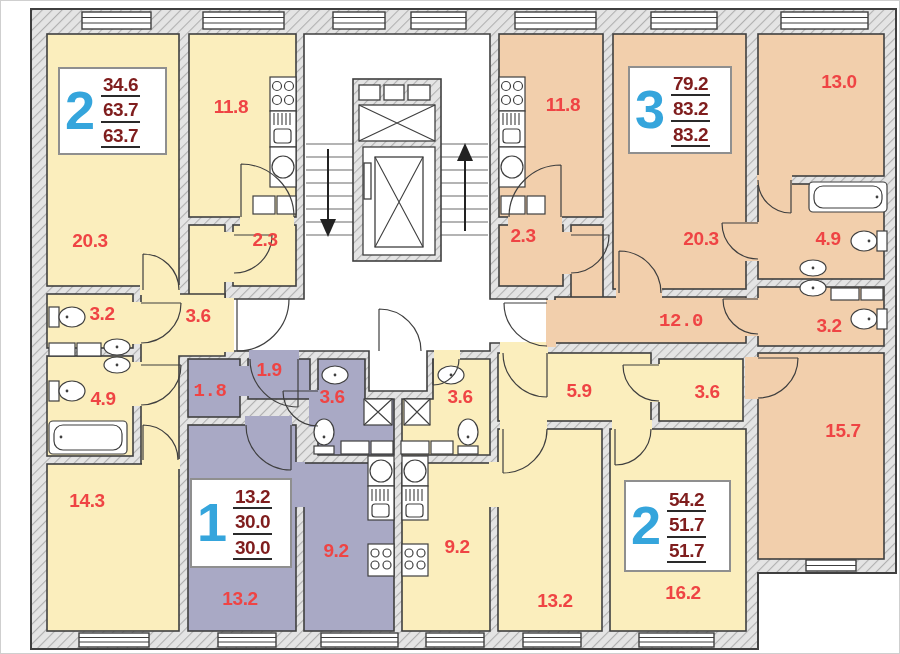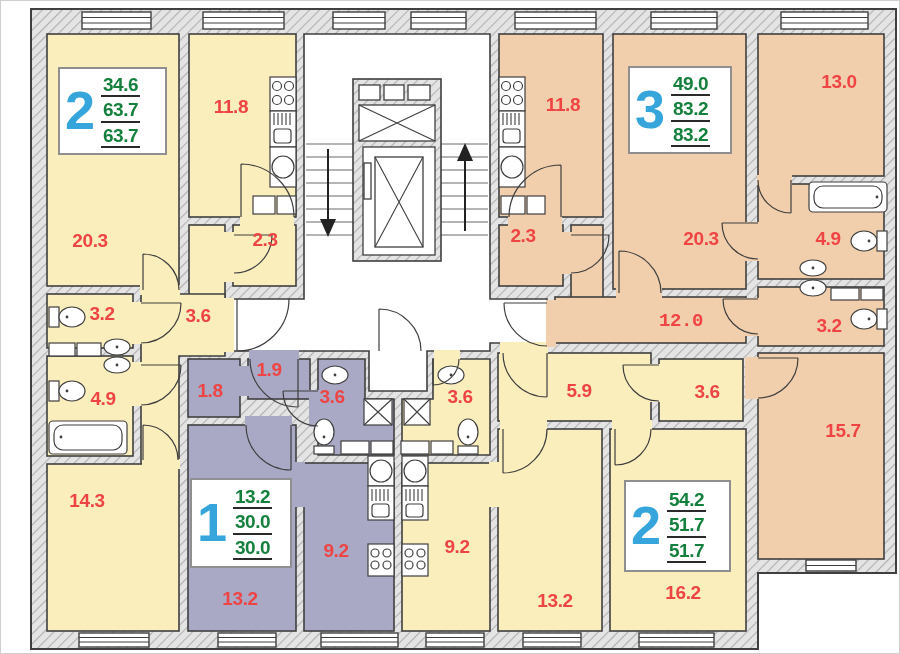--- a/index.html
+++ b/index.html
@@ -3,21 +3,21 @@
 <meta charset="utf-8">
 <style>
   html,body{margin:0;padding:0;background:#fff;}
   .canvas{position:relative;width:900px;height:654px;background:#ffffff;border:1px solid #cfcfcf;box-sizing:border-box;overflow:hidden;font-family:"Liberation Sans",sans-serif;}
   #floor-svg{position:absolute;left:0;top:0;}
   #labels{position:absolute;left:0;top:0;width:900px;height:654px;z-index:2;}
   .rlabel{position:absolute;transform:translate(-50%,-50%);font:700 19px "Liberation Sans",sans-serif;color:#ef4444;letter-spacing:-0.4px;white-space:nowrap;}
   .apt{position:absolute;display:flex;align-items:center;background:#fff;border:2px solid #8f8f8f;padding:2px 7px 2px 5px;box-sizing:border-box;z-index:3;}
   .apt-num{font:700 54px/0.95 "Liberation Sans",sans-serif;color:#35A5DC;margin-right:6px;}
   .apt-col{display:flex;flex-direction:column;justify-content:center;gap:2px;}
-  .apt-area{font:700 19px/1.12 "Liberation Sans",sans-serif;color:#15803d;border-bottom:2.5px solid #2a2a2a;padding:0 2px;letter-spacing:-0.5px;}
+  .apt-area{font:700 19px/1.12 "Liberation Sans",sans-serif;color:#7f1d1d;border-bottom:2.5px solid #2a2a2a;padding:0 2px;letter-spacing:-0.5px;}
 </style>
 </head>
 <body>
 
 <div class="canvas">
   <svg id="floor-svg" width="900" height="654">
       <defs>
         <pattern id="hatch" width="7" height="7" patternUnits="userSpaceOnUse" patternTransform="rotate(45)">
           <rect width="7" height="7" fill="#e4e4e4"></rect>
           <line x1="0" y1="0" x2="0" y2="7" stroke="#b0b0b0" stroke-width="2.2"></line>
@@ -314,21 +314,21 @@
       <span class="apt-num">2</span>
       <span class="apt-col">
         <span class="apt-area">34.6</span>
         <span class="apt-area">63.7</span>
         <span class="apt-area">63.7</span>
       </span>
     </div>
     <div class="apt" style="left:627px;top:65px;width:104px;height:88px">
       <span class="apt-num">3</span>
       <span class="apt-col">
-        <span class="apt-area">49.0</span>
+        <span class="apt-area">79.2</span>
         <span class="apt-area">83.2</span>
         <span class="apt-area">83.2</span>
       </span>
     </div>
     <div class="apt" style="left:189px;top:477px;width:102px;height:90px">
       <span class="apt-num">1</span>
       <span class="apt-col">
         <span class="apt-area">13.2</span>
         <span class="apt-area">30.0</span>
         <span class="apt-area">30.0</span>
@@ -342,21 +342,21 @@
         <span class="apt-area">51.7</span>
       </span>
     </div>
   <div class="rlabel" style="left: 89px; top: 240px;">20.3</div>
       <div class="rlabel" style="left: 230px; top: 106px;">11.8</div>
       <div class="rlabel" style="left: 264px; top: 239px;">2.3</div>
       <div class="rlabel" style="left: 101px; top: 313px;">3.2</div>
       <div class="rlabel" style="left: 197px; top: 315px;">3.6</div>
       <div class="rlabel" style="left: 102px; top: 398px;">4.9</div>
       <div class="rlabel" style="left: 86px; top: 500px; text-align: center;">14.3</div>
-      <div class="rlabel" style="left: 209px; top: 390px;">1.8</div>
+      <div class="rlabel" style="left: 209px; top: 390px; font-family: Liberation Mono, monospace;">1.8</div>
       <div class="rlabel" style="left: 268px; top: 369px;">1.9</div>
       <div class="rlabel" style="left: 331px; top: 396px;">3.6</div>
       <div class="rlabel" style="left: 335px; top: 550px;">9.2</div>
       <div class="rlabel" style="left: 239px; top: 598px;">13.2</div>
       <div class="rlabel" style="left: 459px; top: 396px;">3.6</div>
       <div class="rlabel" style="left: 456px; top: 546px;">9.2</div>
       <div class="rlabel" style="left: 578px; top: 390px;">5.9</div>
       <div class="rlabel" style="left: 706px; top: 391px;">3.6</div>
       <div class="rlabel" style="left: 554px; top: 600px;">13.2</div>
       <div class="rlabel" style="left: 682px; top: 592px;">16.2</div>

